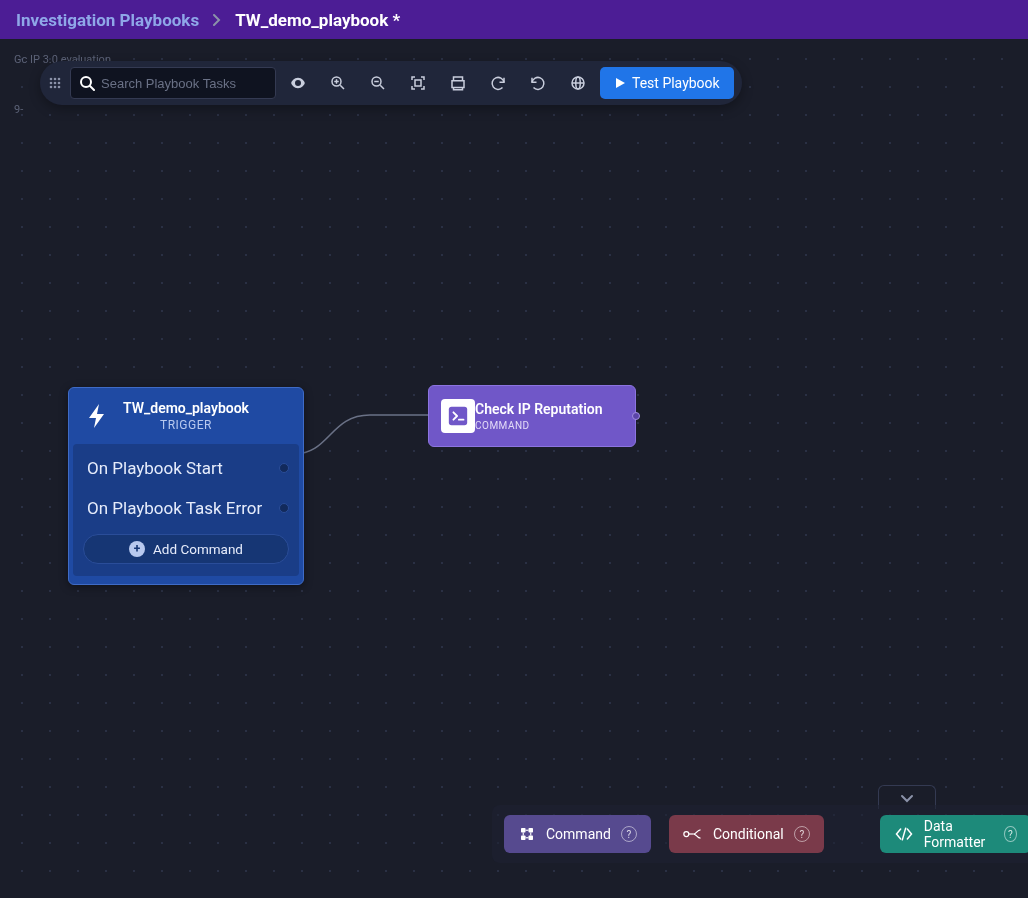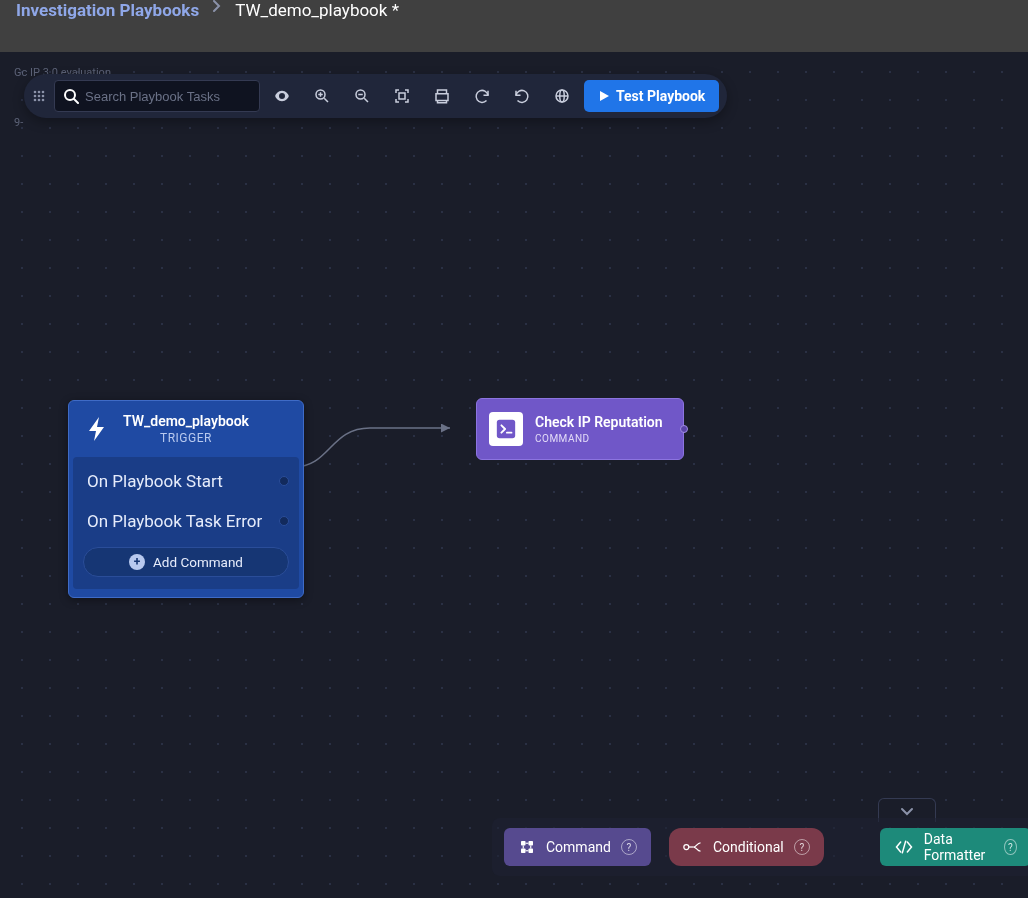--- a/index.html
+++ b/index.html
@@ -1,38 +1,38 @@
 <!DOCTYPE html>
 <html><head>
 <meta charset="utf-8">
 <style>
   * { box-sizing: border-box; margin: 0; padding: 0; }
   html, body { width: 1028px; height: 898px; overflow: hidden; font-family: -apple-system, BlinkMacSystemFont, "Segoe UI", Roboto, sans-serif; background: #1a1d29; color: #e4e6eb; }
   
   
   .breadcrumb {
     display: flex;
-    align-items: flex-start;
-    height: 52px;
+    align-items: center;
+    height: 39px;
     padding: 0 16px;
-    background: #404040;
+    background: #4c1d95;
     gap: 14px;
   }
   .breadcrumb-root {
     color: #8fa7e8;
     font-weight: 700;
     font-size: 17px;
   }
   .breadcrumb-sep {
     color: #8b92a9;
     font-size: 14px;
   }
   .breadcrumb-leaf {
     color: #ffffff;
-    font-weight: 400;
+    font-weight: 700;
     font-size: 17px;
   }
 
   
   .canvas-wrap {
     position: relative;
     width: 100%;
     height: calc(898px - 52px);
     background: #1a1d29;
     background-image: radial-gradient(circle, #2a3044 1px, transparent 1px);
@@ -47,21 +47,21 @@
     top: 12px;
     font-size: 11px;
     color: #5c6277;
     line-height: 1.6;
     user-select: none;
   }
 
   
   .toolbar {
     position: absolute;
-    left: 24px;
+    left: 40px;
     top: 22px;
     display: flex;
     align-items: center;
     background: #20263a;
     border-radius: 22px;
     height: 44px;
     padding: 4px 8px 4px 4px;
     gap: 4px;
     box-shadow: 0 4px 12px rgba(0,0,0,0.3);
   }
@@ -107,21 +107,21 @@
     border-radius: 4px;
   }
 
   .test-btn {
     display: flex;
     align-items: center;
     gap: 6px;
     background: #2075e8;
     color: #fff;
     font-size: 14px;
-    font-weight: 700;
+    font-weight: 400;
     height: 32px;
     padding: 0 14px;
     border-radius: 5px;
     cursor: pointer;
   }
 
   
   .flow-svg {
     position: absolute;
     left: 0; top: 0;
@@ -197,29 +197,29 @@
     font-size: 13.5px;
     color: #e6ecfb;
     cursor: pointer;
   }
   .add-trigger-btn .plus {
     width: 16px; height:16px; border-radius:50%; background:#b8c9ef; color:#163674;
     display:flex;align-items:center;justify-content:center;font-weight:700;font-size:12px;
   }
 
   .command-node {
-    left: 476px;
+    left: 428px;
     top: 346px;
     width: 208px;
     height: 62px;
     background: #7057c8;
     border: 1px solid #8c74e0;
     display: flex;
     align-items: center;
-    gap: 12px;
+    gap: 0;
     padding: 0 12px;
   }
   .command-node .cmd-icon {
     width: 34px; height: 34px;
     background: #fff;
     border-radius: 4px;
     display:flex;align-items:center;justify-content:center;
     color: #7057c8;
   }
   .command-title { font-weight: 600; font-size: 14px; }
@@ -266,21 +266,21 @@
     border-radius: 6px;
     font-size: 14px;
     color: #fff;
     cursor: pointer;
   }
   .pal-item .q {
     width:16px;height:16px;border-radius:50%;border:1px solid rgba(255,255,255,0.5);
     display:flex;align-items:center;justify-content:center;font-size:10px;color:rgba(255,255,255,0.8);
   }
   .pal-command { background: #564a8f; }
-  .pal-conditional { background: #7a3a4a; border-radius: 12px; }
+  .pal-conditional { background: #7a3a4a; }
   .pal-formatter { background: #1d8a7a; margin-left: 38px; }
   .help-btn {
     width: 30px; height: 38px;
     background: #2a3044;
     border-radius: 6px 0 0 6px;
     display:flex;align-items:center;justify-content:center;
     color:#c9cedd;
     cursor:pointer;
   }
   .help-btn .q2 {

